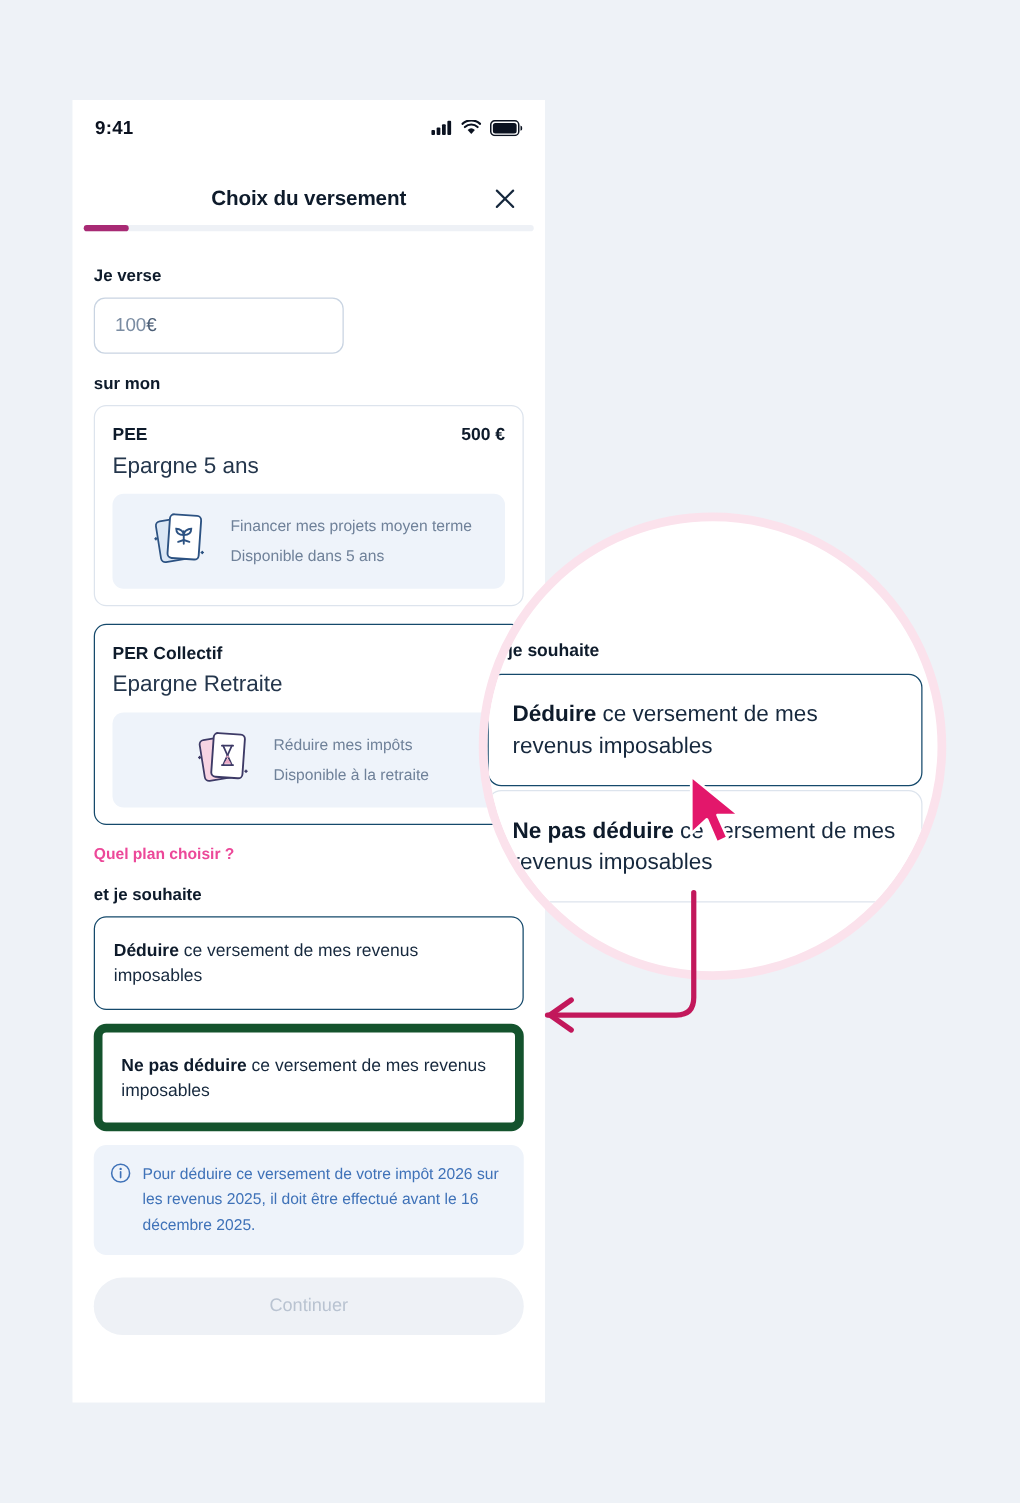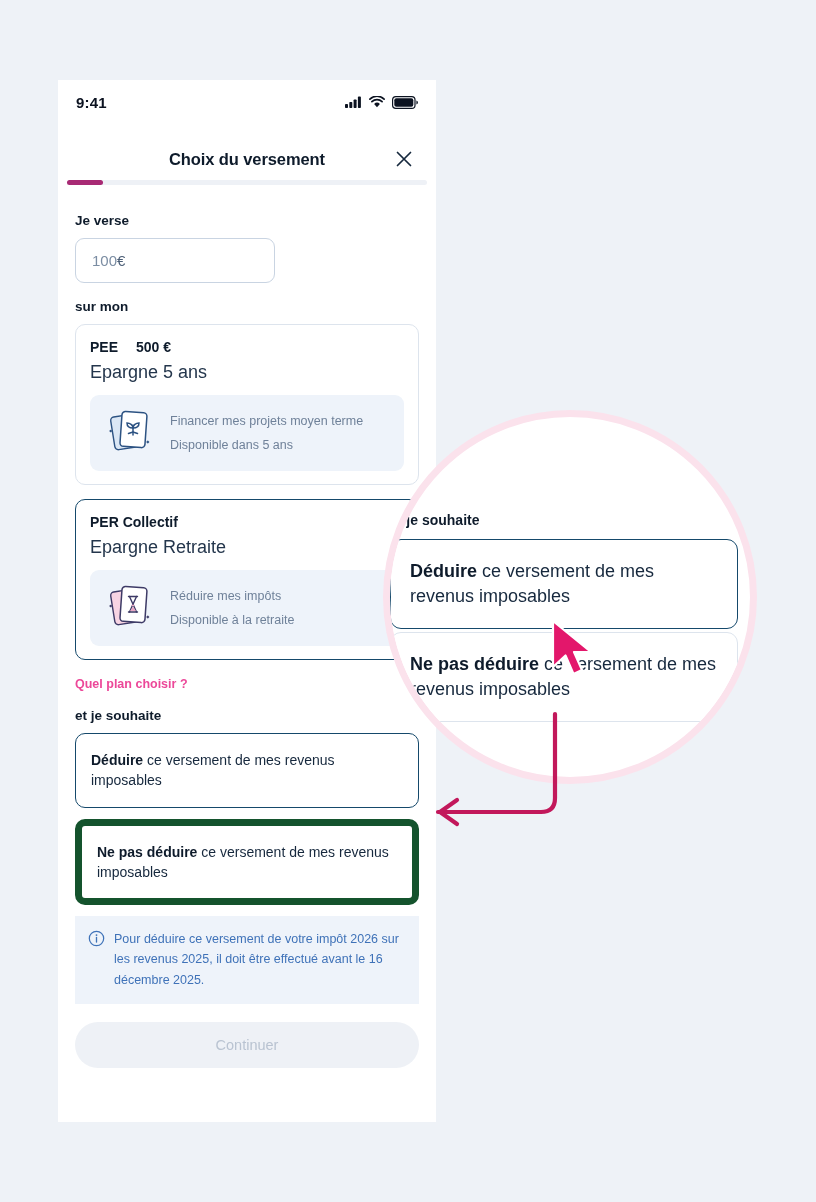--- a/index.html
+++ b/index.html
@@ -68,48 +68,48 @@
   }
   .amount-value { font-size: 15px; color: #7b8da3; }
   .amount-currency { font-size: 15px; color: #4a5d75; }
 
   
   .plan-card {
     border: 1px solid #dde4ed; border-radius: 10px; background: #fff;
     padding: 14px 14px 13px 14px; margin-bottom: 14px;
   }
   .plan-card.selected { border: 1.5px solid #15496b; }
-  .plan-top { display: flex; align-items: baseline; justify-content: flex-start; gap: 18px; }
+  .plan-top { display: flex; align-items: baseline; justify-content: space-between; }
   .plan-name { font-size: 14px; font-weight: bold; color: #0e1b2b; }
   .plan-amount { font-size: 14px; font-weight: bold; color: #0e1b2b; }
   .plan-sub { font-size: 18px; color: #24364c; margin-top: 7px; }
   .plan-feat {
     margin-top: 12px; background: #eef3fa; border-radius: 9px;
-    display: flex; align-items: center; gap: 12px; padding: 11px 12px;
+    display: flex; align-items: center; gap: 12px; padding: 11px 12px; justify-content: center;
   }
   .plan-feat-text { display: flex; flex-direction: column; gap: 10px; }
   .plan-feat-line { font-size: 12.5px; color: #6f8199; }
 
   .link {
     display: inline-block; font-size: 12.5px; font-weight: bold;
     color: #ec4899; text-decoration: none; margin-top: 2px; cursor: pointer;
   }
 
   
   .choice {
     border: 7px solid #14532d; border-radius: 10px; background: #fff;
     padding: 16px 15px; margin-bottom: 11px;
     font-size: 14px; line-height: 1.45; color: #16283d;
   }
   .choice.selected { border: 1.5px solid #15496b; }
   .choice b { font-weight: bold; color: #0e1b2b; }
 
   
   .infobox {
-    background: #eef3fa; border-radius: 0; padding: 13px 14px 14px 13px;
+    background: #eef3fa; border-radius: 10px; padding: 13px 14px 14px 13px;
     display: flex; gap: 9px; margin-top: 10px;
   }
   .infobox-text { font-size: 12.5px; line-height: 1.62; color: #3f72b8; }
 
   
   .cta {
     margin-top: 18px; height: 46px; width: 344px;
     background: #eef1f6; border: none; border-radius: 24px;
     font-size: 14.5px; color: #b9c3d1; font-family: inherit; cursor: default;
     display: flex; align-items: center; justify-content: center;

